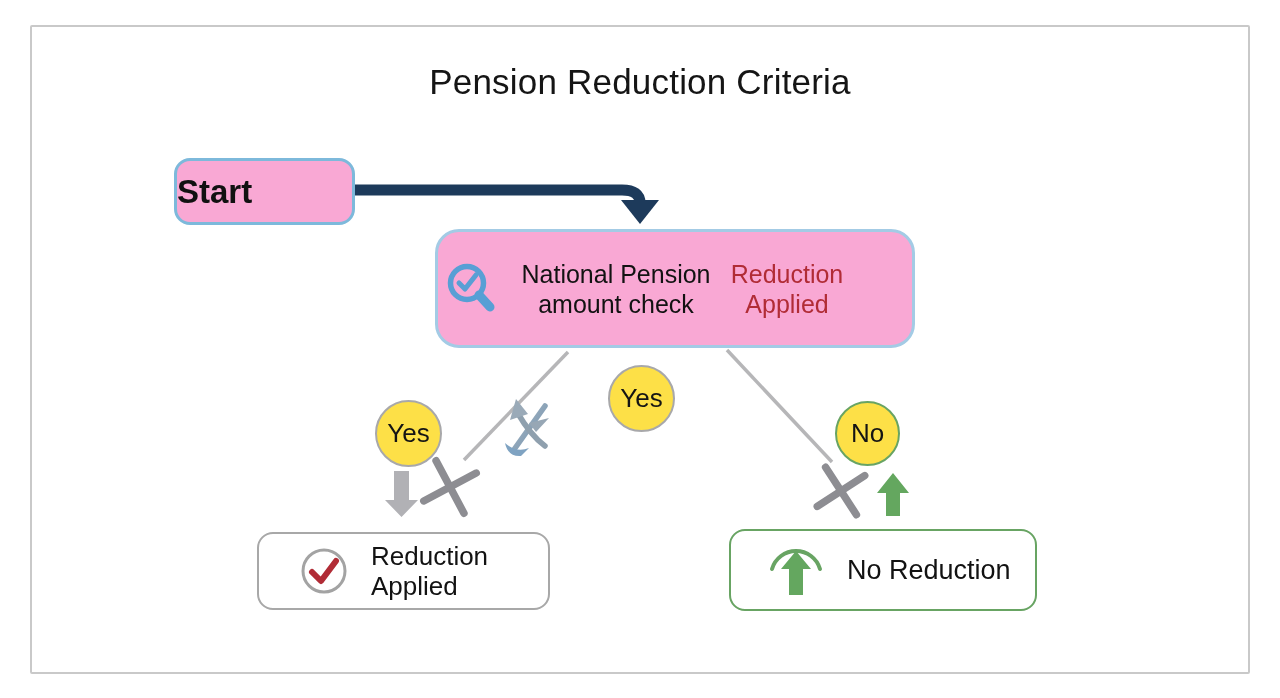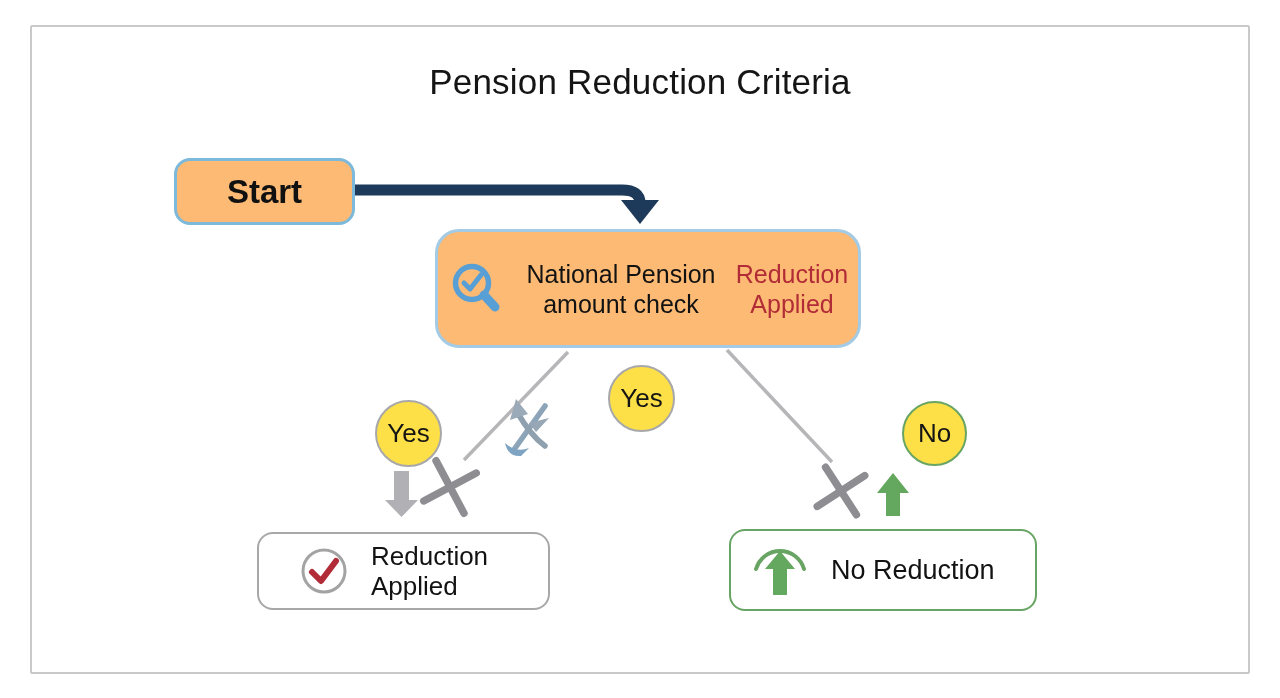--- a/index.html
+++ b/index.html
@@ -1,33 +1,33 @@
 <!DOCTYPE html>
 <html><head>
 <meta charset="utf-8">
 <style>
   html,body{margin:0;padding:0;background:#ffffff;}
   body{position:relative;width:1280px;height:698px;font-family:"Liberation Sans",sans-serif;color:#111;overflow:hidden;}
   .frame{position:absolute;left:30px;top:25px;width:1216px;height:645px;border:2px solid #c9c9c9;background:#fff;border-radius:2px;}
   .title{position:absolute;left:0;top:62px;width:1280px;text-align:center;font-size:35px;font-weight:400;letter-spacing:.2px;color:#151515;}
   svg.overlay{position:absolute;left:0;top:0;width:1280px;height:698px;pointer-events:none;}
-  .node{position:absolute;background:#fdba74;display:flex;align-items:center;justify-content:center;box-sizing:border-box;}
+  .node{position:absolute;background:#f9a8d4;display:flex;align-items:center;box-sizing:border-box;}
   .start-box{left:174px;top:158px;width:181px;height:67px;border:3px solid #7db9db;border-radius:16px;font-size:33px;font-weight:700;}
-  .check-box{left:435px;top:229px;width:426px;height:119px;border:3px solid #a3cbe5;border-radius:24px;gap:14px;}
+  .check-box{left:435px;top:229px;width:480px;height:119px;border:3px solid #a3cbe5;border-radius:24px;gap:14px;}
   .check-box .icon-wrap{width:58px;height:58px;flex:0 0 auto;margin-left:4px;}
   .check-text{width:204px;text-align:center;font-size:25px;line-height:1.2;color:#121212;}
   .check-text-red{width:122px;text-align:center;font-size:25px;line-height:1.2;color:#b12c36;margin-left:-6px;}
   .decision{position:absolute;background:#fde047;border-radius:50%;display:flex;align-items:center;justify-content:center;font-size:26px;color:#141414;box-sizing:border-box;}
   .yes-left{left:375px;top:400px;width:67px;height:67px;border:2.5px solid #a8a8aa;}
   .yes-mid{left:608px;top:365px;width:67px;height:67px;border:2.5px solid #a8a8aa;}
-  .no-circle{left:902px;top:401px;width:65px;height:65px;border:2.5px solid #68a463;}
+  .no-circle{left:835px;top:401px;width:65px;height:65px;border:2.5px solid #68a463;}
   .result{position:absolute;background:#fff;display:flex;align-items:center;box-sizing:border-box;}
   .reduction-box{left:257px;top:532px;width:293px;height:78px;border:2.5px solid #a8a8a8;border-radius:16px;padding-left:40px;gap:22px;}
   .reduction-box .label{width:140px;font-size:26px;line-height:1.16;color:#121212;}
-  .noreduction-box{left:729px;top:529px;width:308px;height:82px;border:2.5px solid #68a463;border-radius:16px;padding-left:18px;gap:20px;}
+  .noreduction-box{left:729px;top:529px;width:308px;height:82px;border:2.5px solid #68a463;border-radius:16px;padding-left:34px;gap:20px;}
   .noreduction-box .label{font-size:27px;color:#121212;white-space:nowrap;}
   .iconbox{flex:0 0 auto;display:block;}
 </style>
 </head>
 <body>
 
 <div class="frame"></div>
 
 <div class="title">Pension Reduction Criteria</div>
 

